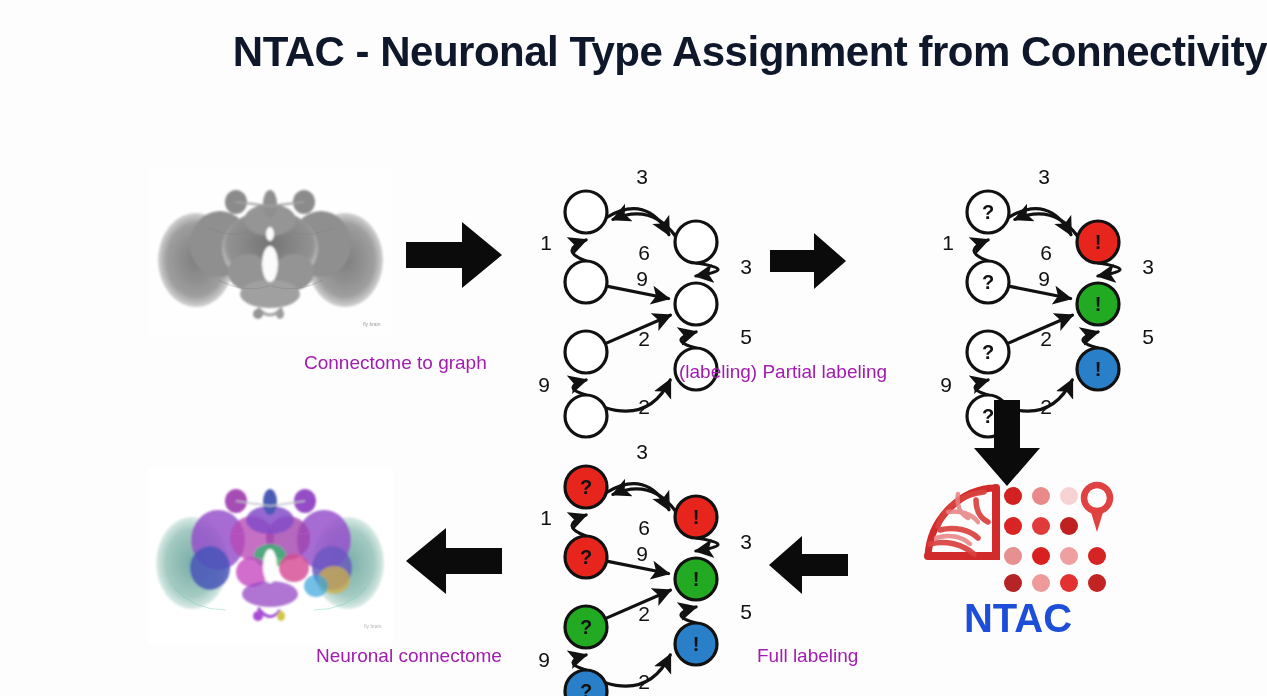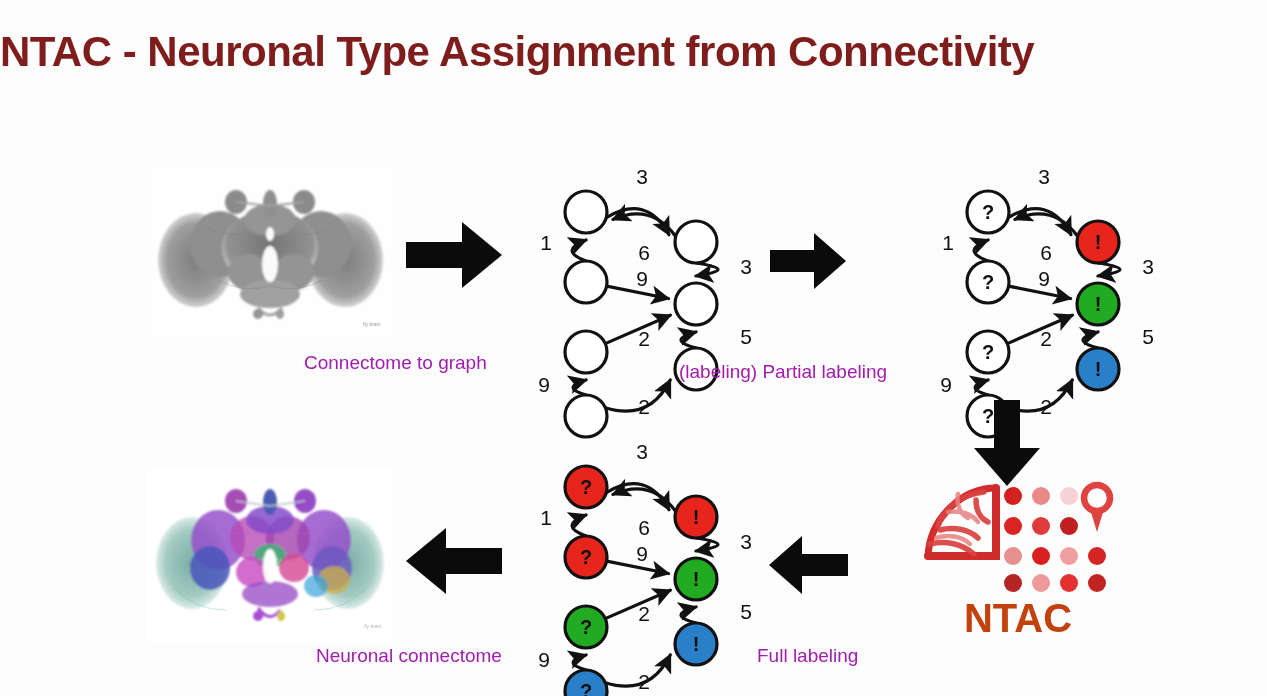--- a/index.html
+++ b/index.html
@@ -7,22 +7,22 @@
     width:1267px;height:696px;
     background:#fdfdfd;
     font-family:"Liberation Sans", sans-serif;
     overflow:hidden;
     position:relative;
   }
   #slide{position:absolute;inset:0;}
 
   .title{
     position:absolute;left:0;top:28px;width:1267px;
-    text-align:left;
-    font-size:42px;font-weight:bold;color:#7f1d1d;
+    text-align:right;
+    font-size:42px;font-weight:bold;color:#0f172a;
     letter-spacing:-0.5px;
     white-space:nowrap;
   }
 
   .caption{
     position:absolute;
     font-size:19px;color:#a21caf;
     white-space:nowrap;
   }
 
@@ -38,21 +38,21 @@
 
   
   .blockarrow{position:absolute;}
 
   
   .logo-wrap{position:absolute;}
   .logo-text{
     position:absolute;
     left:0;width:100%;
     text-align:center;
-    font-size:40px;font-weight:bold;color:#c2410c;
+    font-size:40px;font-weight:bold;color:#1d4ed8;
     letter-spacing:0px;
   }
 
   
   .elabel{font-family:"Liberation Sans",sans-serif;font-size:21px;fill:#111;}
   .nlabel{font-family:"Liberation Sans",sans-serif;font-size:20px;font-weight:bold;fill:#111;}
 </style>
 </head>
 <body>
 

